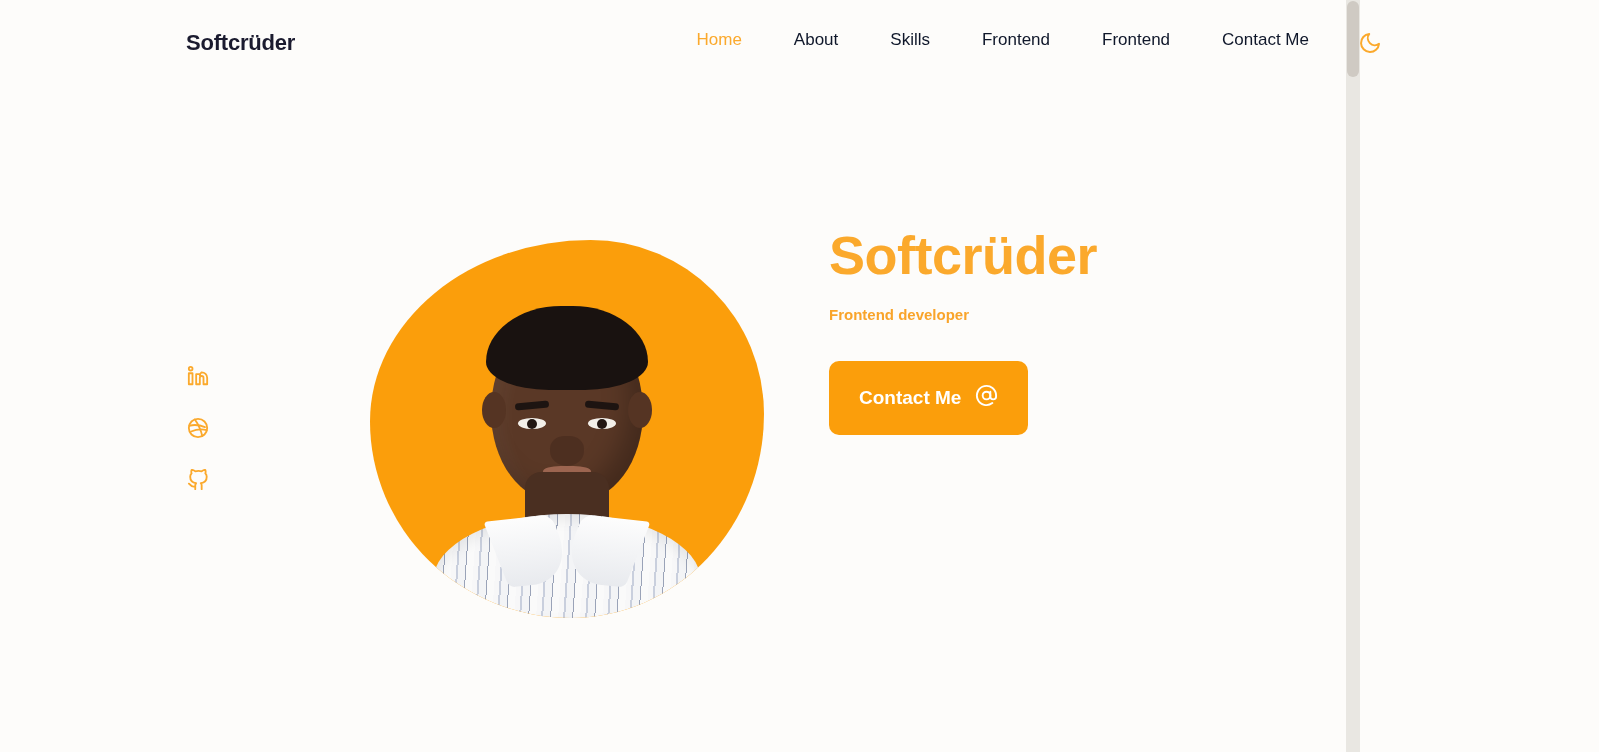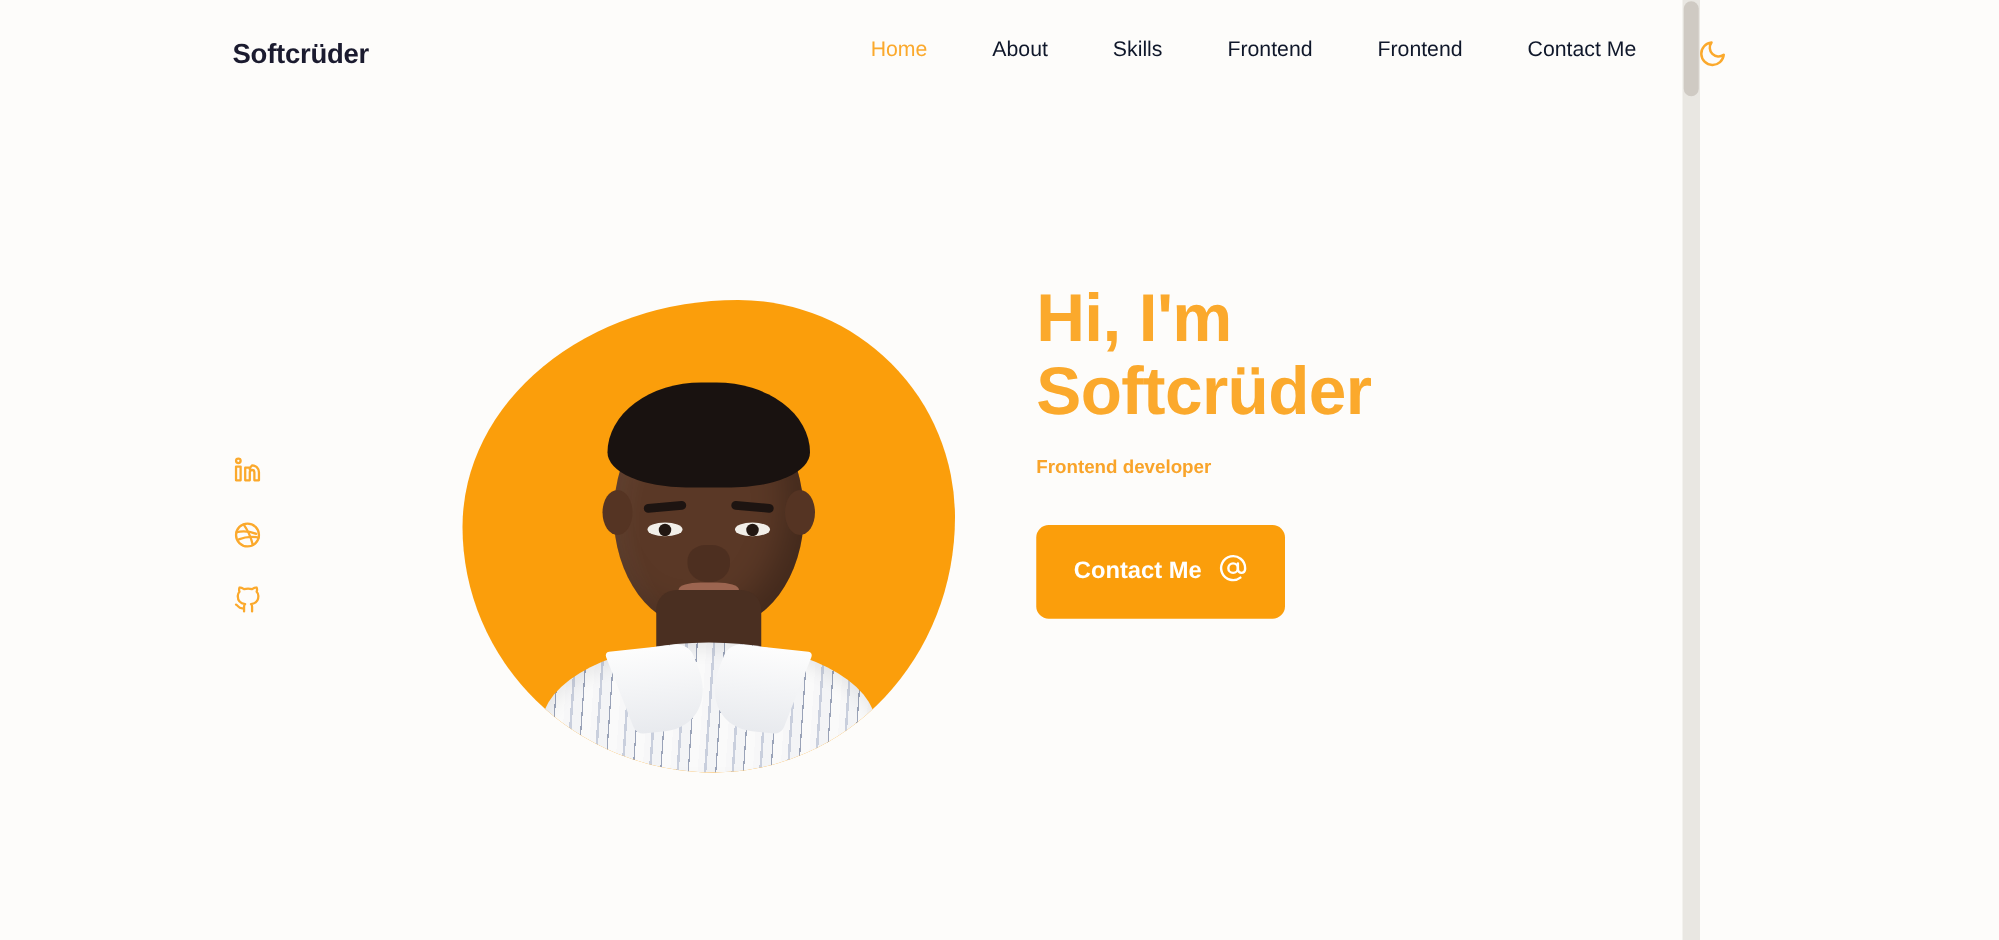--- a/index.html
+++ b/index.html
@@ -321,21 +321,20 @@
           <div class="p-neck"></div>
           <div class="p-shirt"></div>
           <div class="p-collar-l"></div>
           <div class="p-collar-r"></div>
         </div>
       </div>
     </div>
 
     <div class="hero-text">
       <h1 class="hero-title">
-        <span>Hi, I'm</span>
         <span class="line2">Softcrüder</span>
       </h1>
       <div class="hero-role">Frontend developer</div>
 
       <button class="cta">
         <span>Contact Me</span>
         <span>
           <svg width="23" height="23" viewBox="0 0 24 24" fill="none" stroke="#FFFFFF" stroke-width="2" stroke-linecap="round" stroke-linejoin="round">
             <circle cx="12" cy="12" r="4"></circle>
             <path d="M16 8v5a3 3 0 0 0 6 0v-1a10 10 0 1 0-3.92 7.94"></path>

